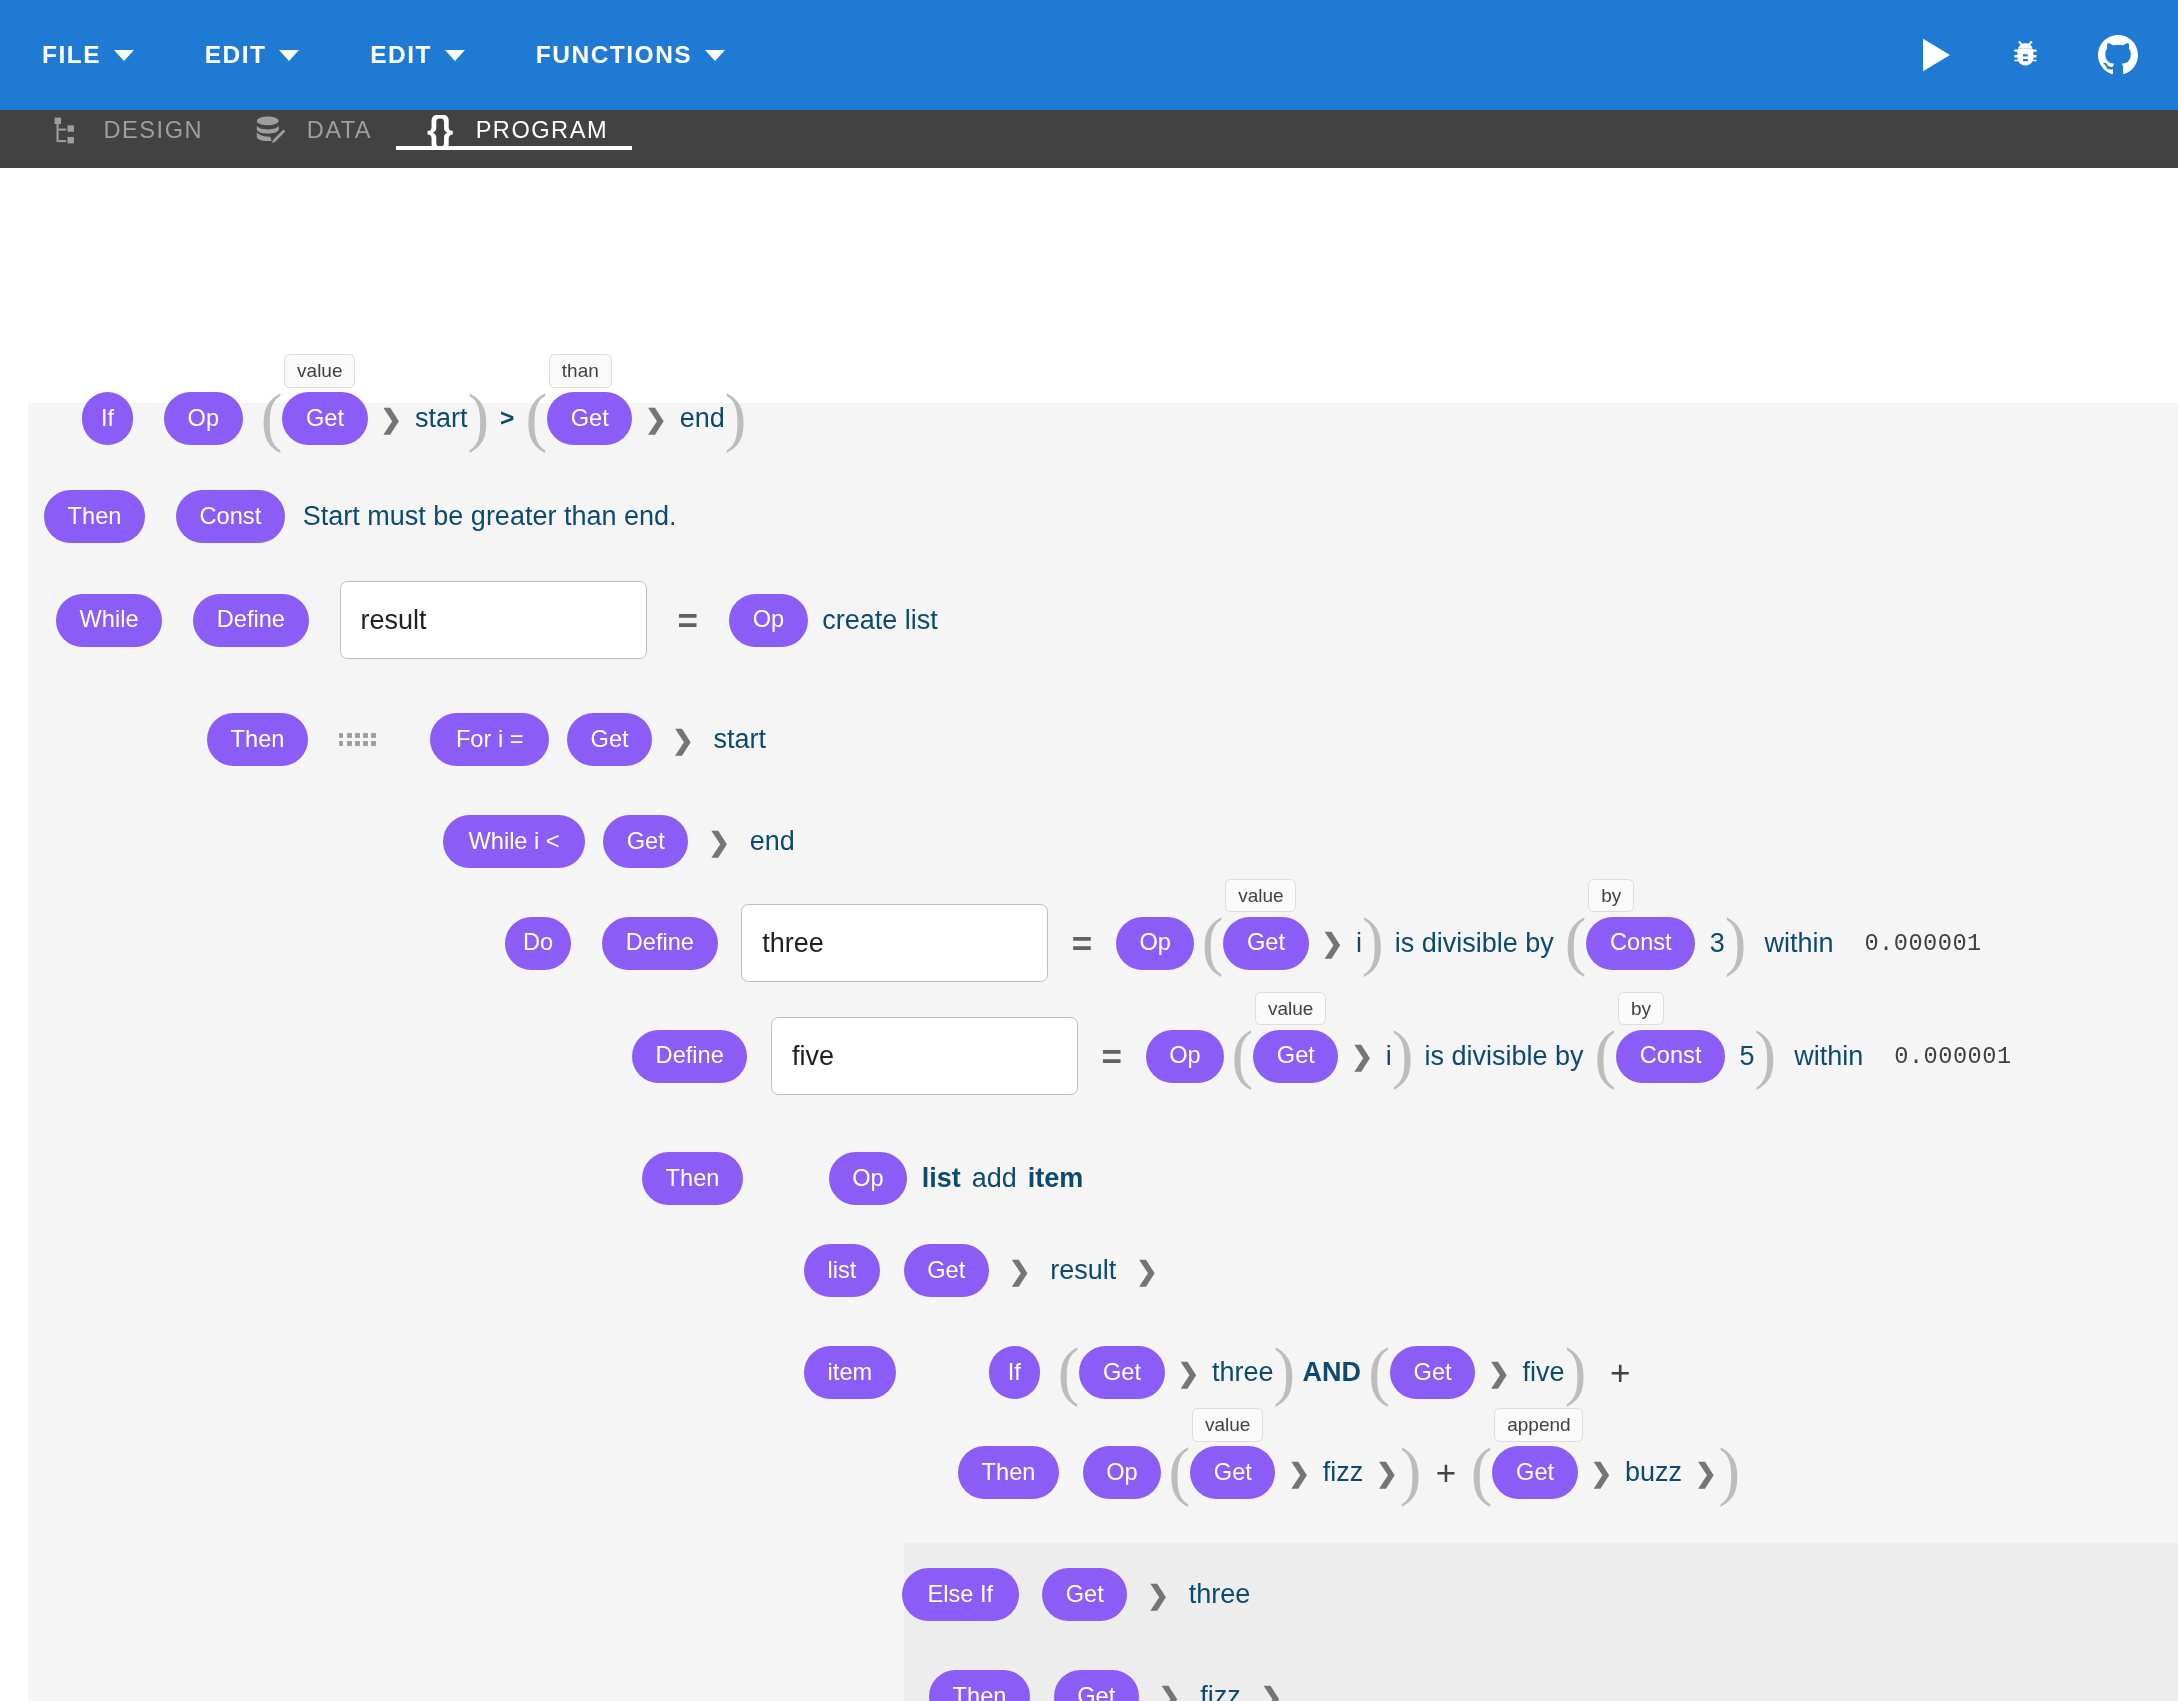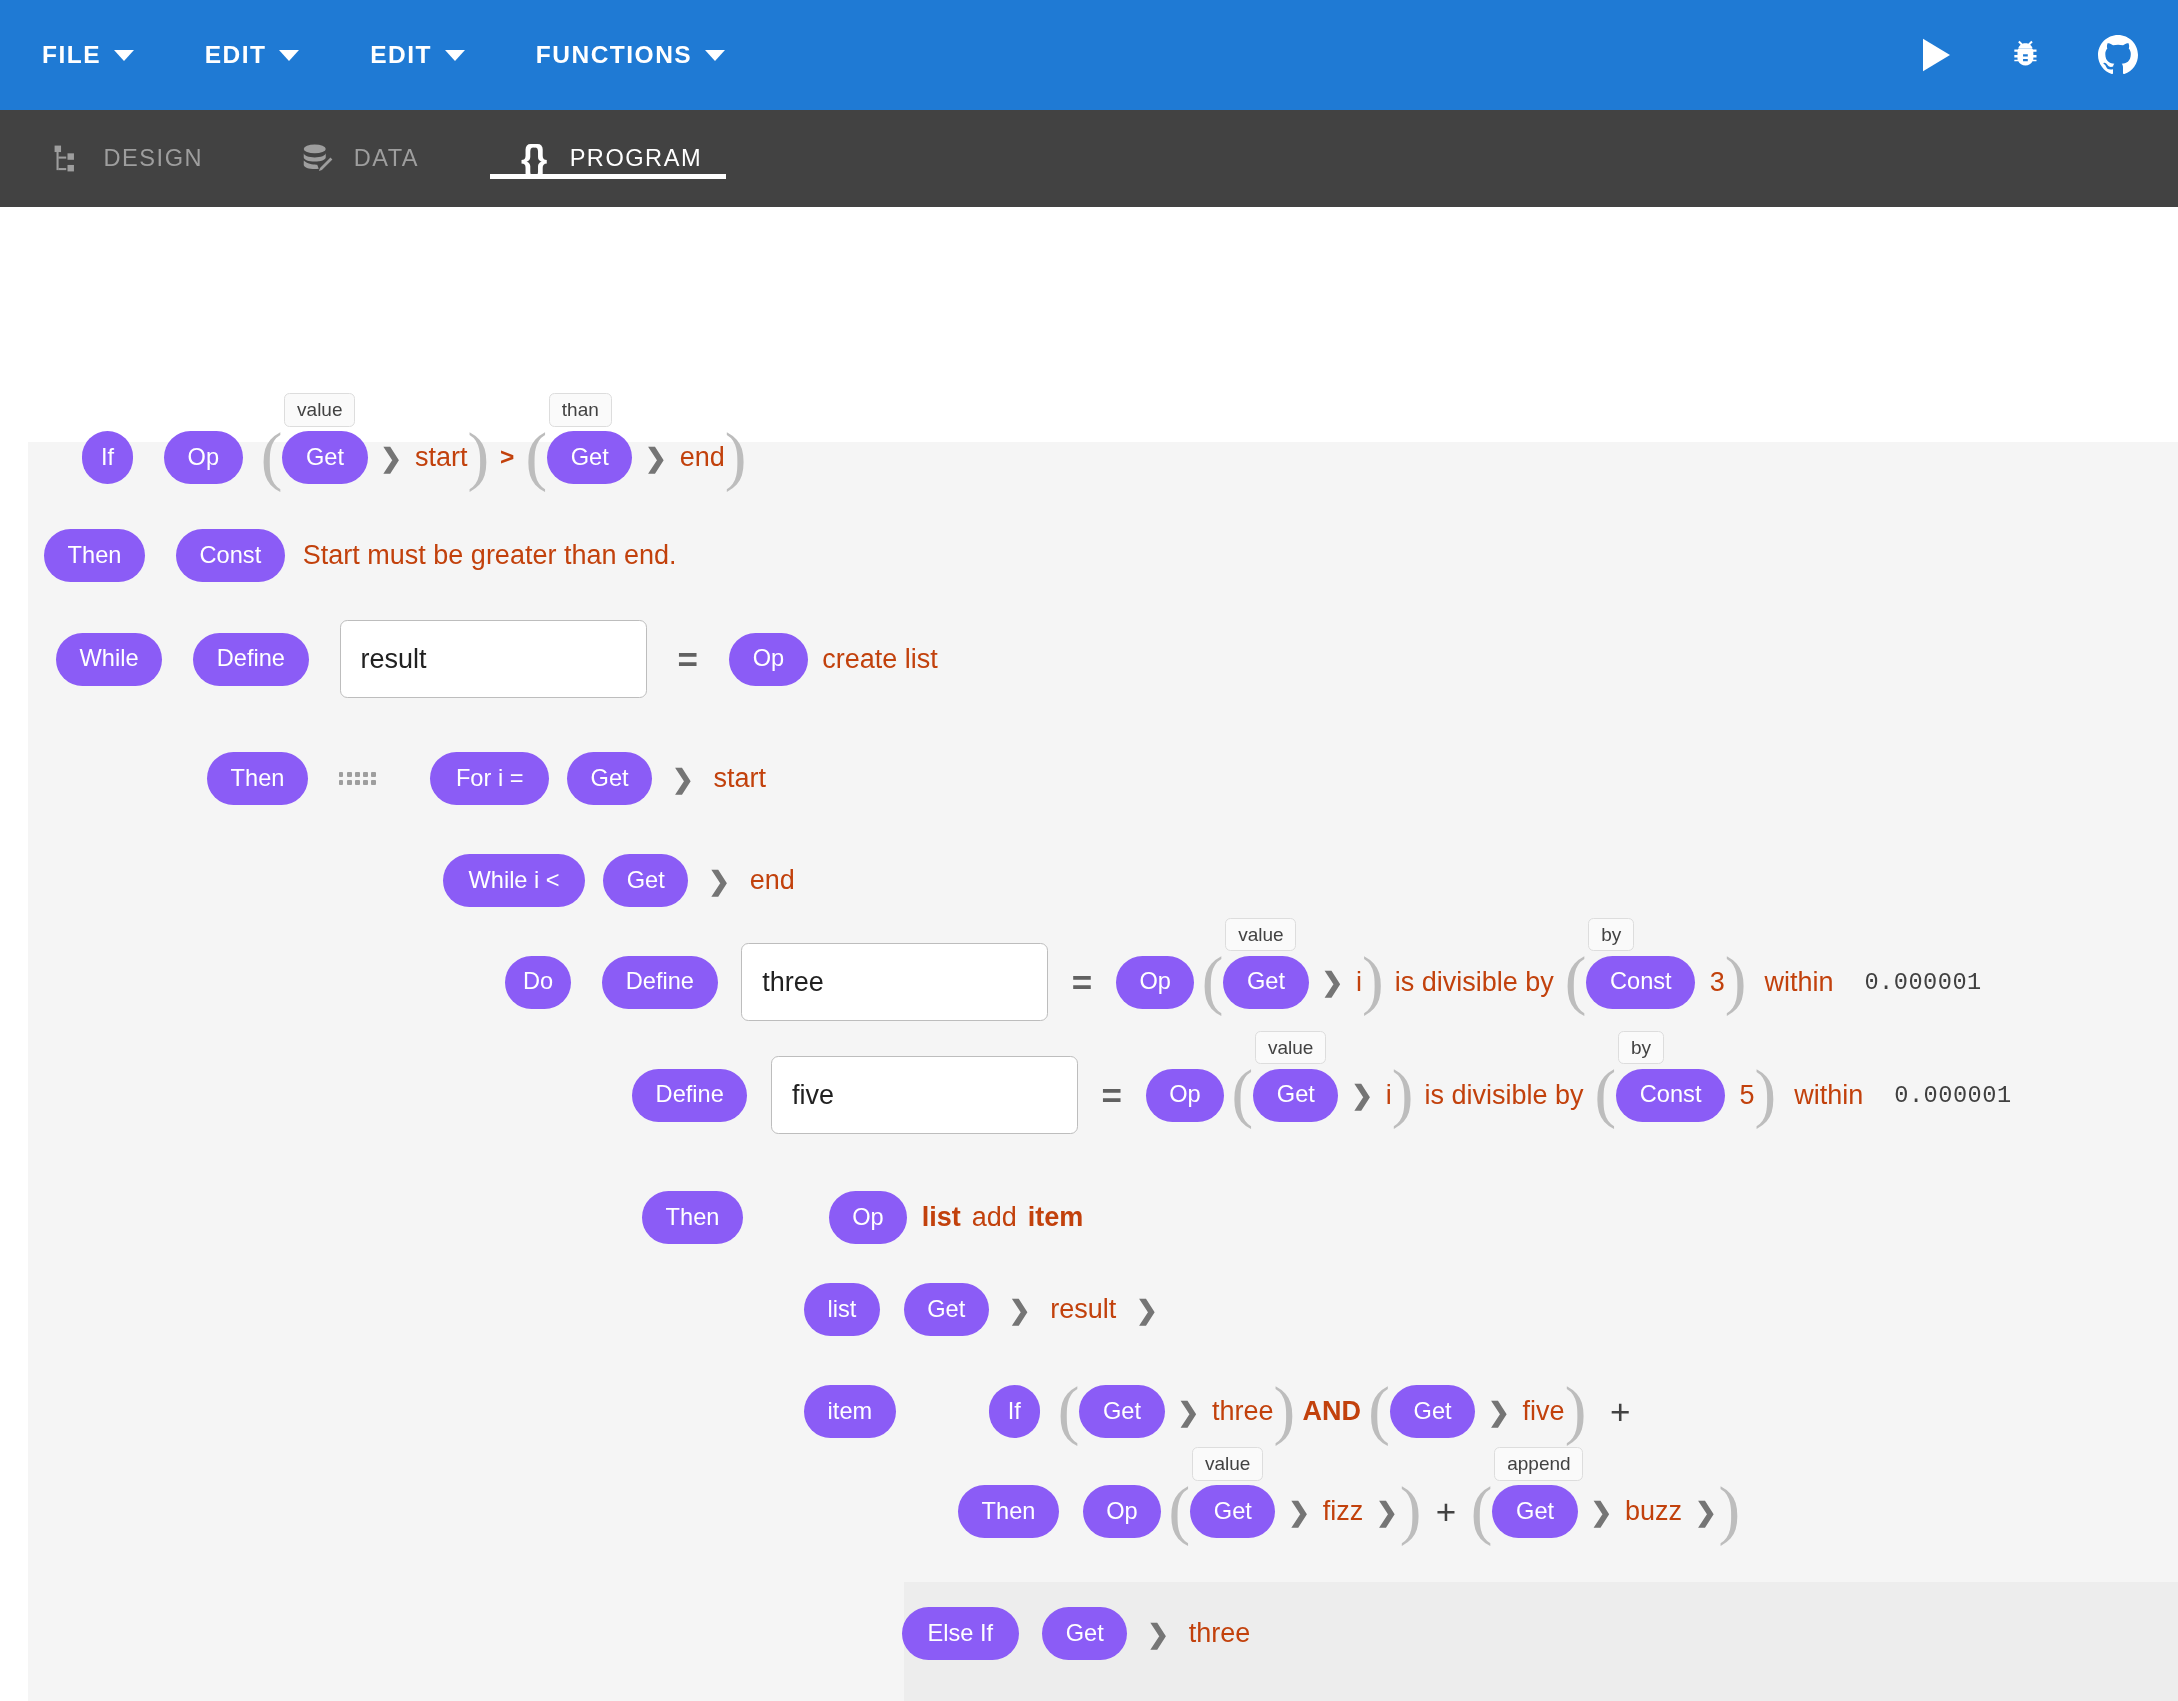--- a/index.html
+++ b/index.html
@@ -40,26 +40,25 @@
   .menubar-spacer { flex: 1 1 auto; }
   .menu-icon {
     width: 58px; height: 58px;
     display: flex; align-items: center; justify-content: center;
     margin-left: 33px;
     cursor: pointer;
   }
 
   
   .tabbar {
-    height: 97px;
+    height: 58px;
     background: #424242;
     display: flex;
-    align-items: center;
+    align-items: flex-start;
     padding-left: 23.6px;
-    gap: 47px;
   }
   .tab {
     display: flex;
     align-items: center;
     padding: 0 23.6px;
     color: #9e9e9e;
     font-size: 23.6px;
     letter-spacing: 1.5px;
     cursor: pointer;
     position: relative;
@@ -122,21 +121,21 @@
     padding: 0 23.6px;
     min-width: 62px;
     cursor: pointer;
     user-select: none;
   }
   .pill.narrow { padding: 0 18px; min-width: 51px; }
   .pill.wide { padding: 0 25.5px; }
 
   
   .txt {
-    color: #c2410c;
+    color: #0c4a6e;
     font-size: 27px;
     line-height: 1;
   }
   .txt.b { font-weight: 700; }
   .txt.small { font-size: 24.5px; }
   .mono {
     font-family: "Liberation Mono", monospace;
     font-size: 23.6px;
     color: #404040;
     letter-spacing: 0.5px;

